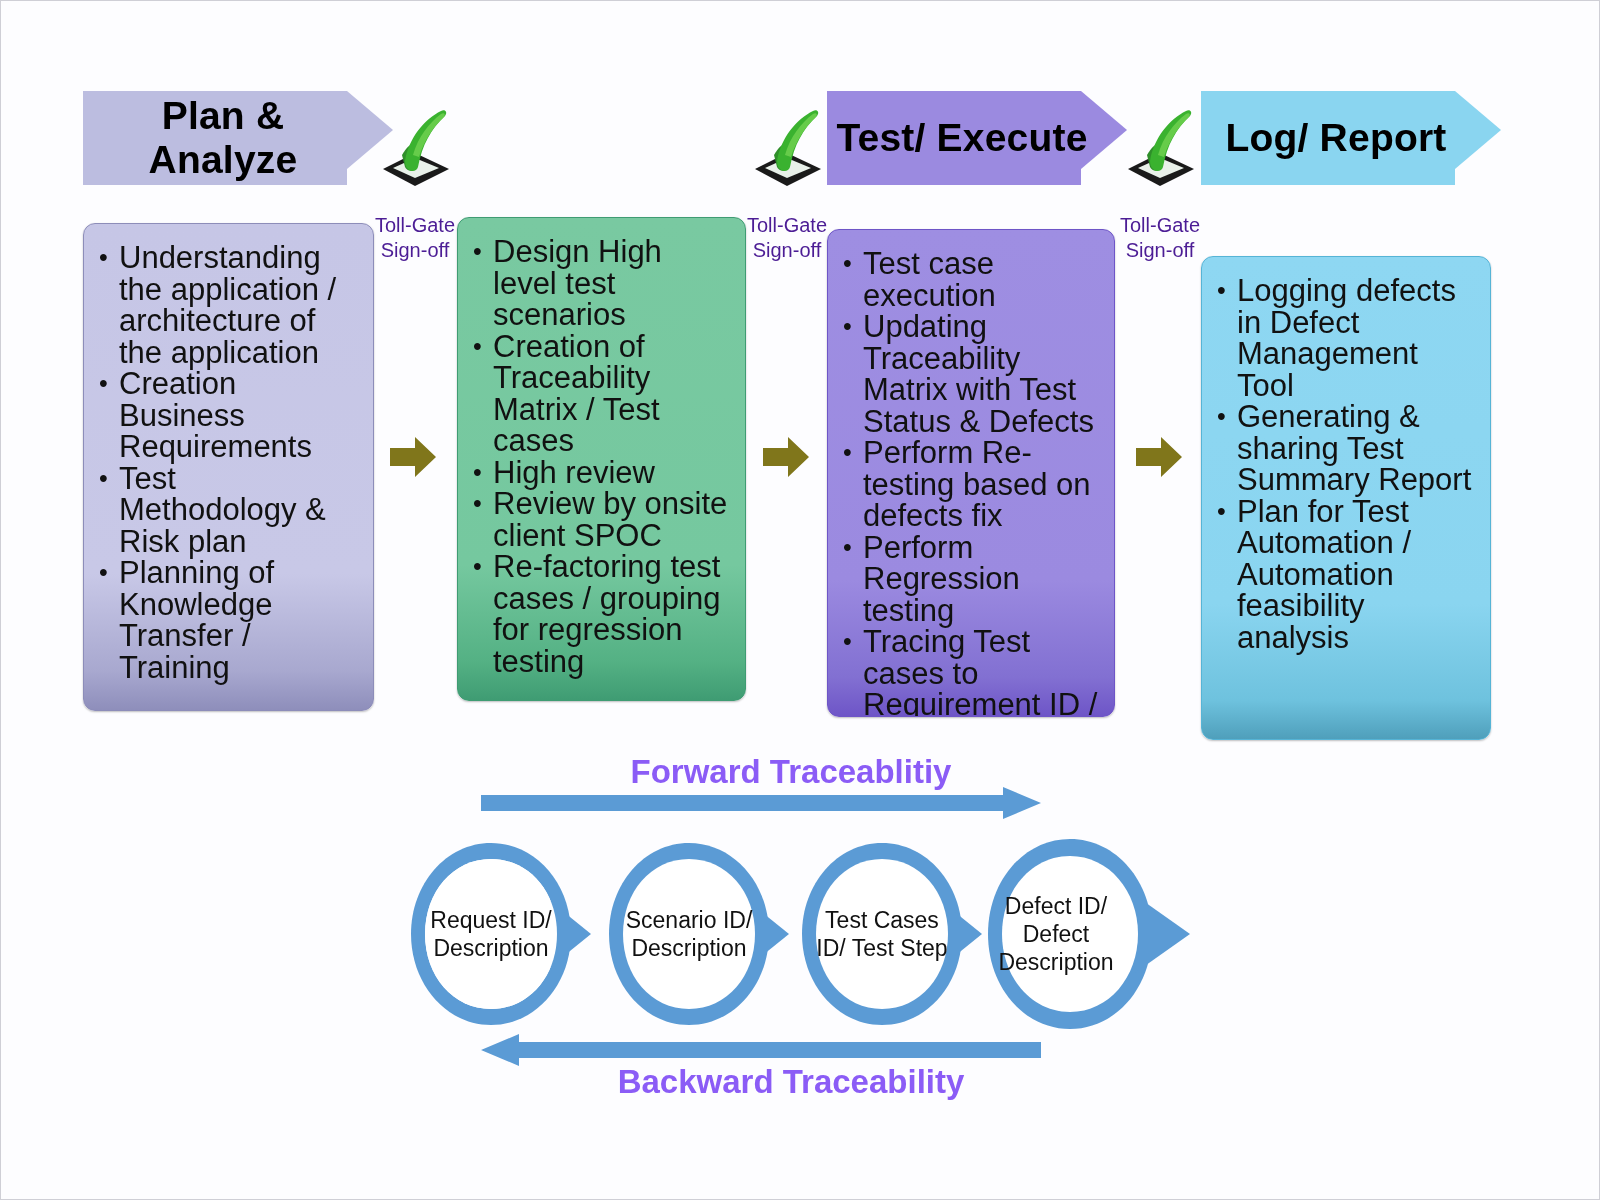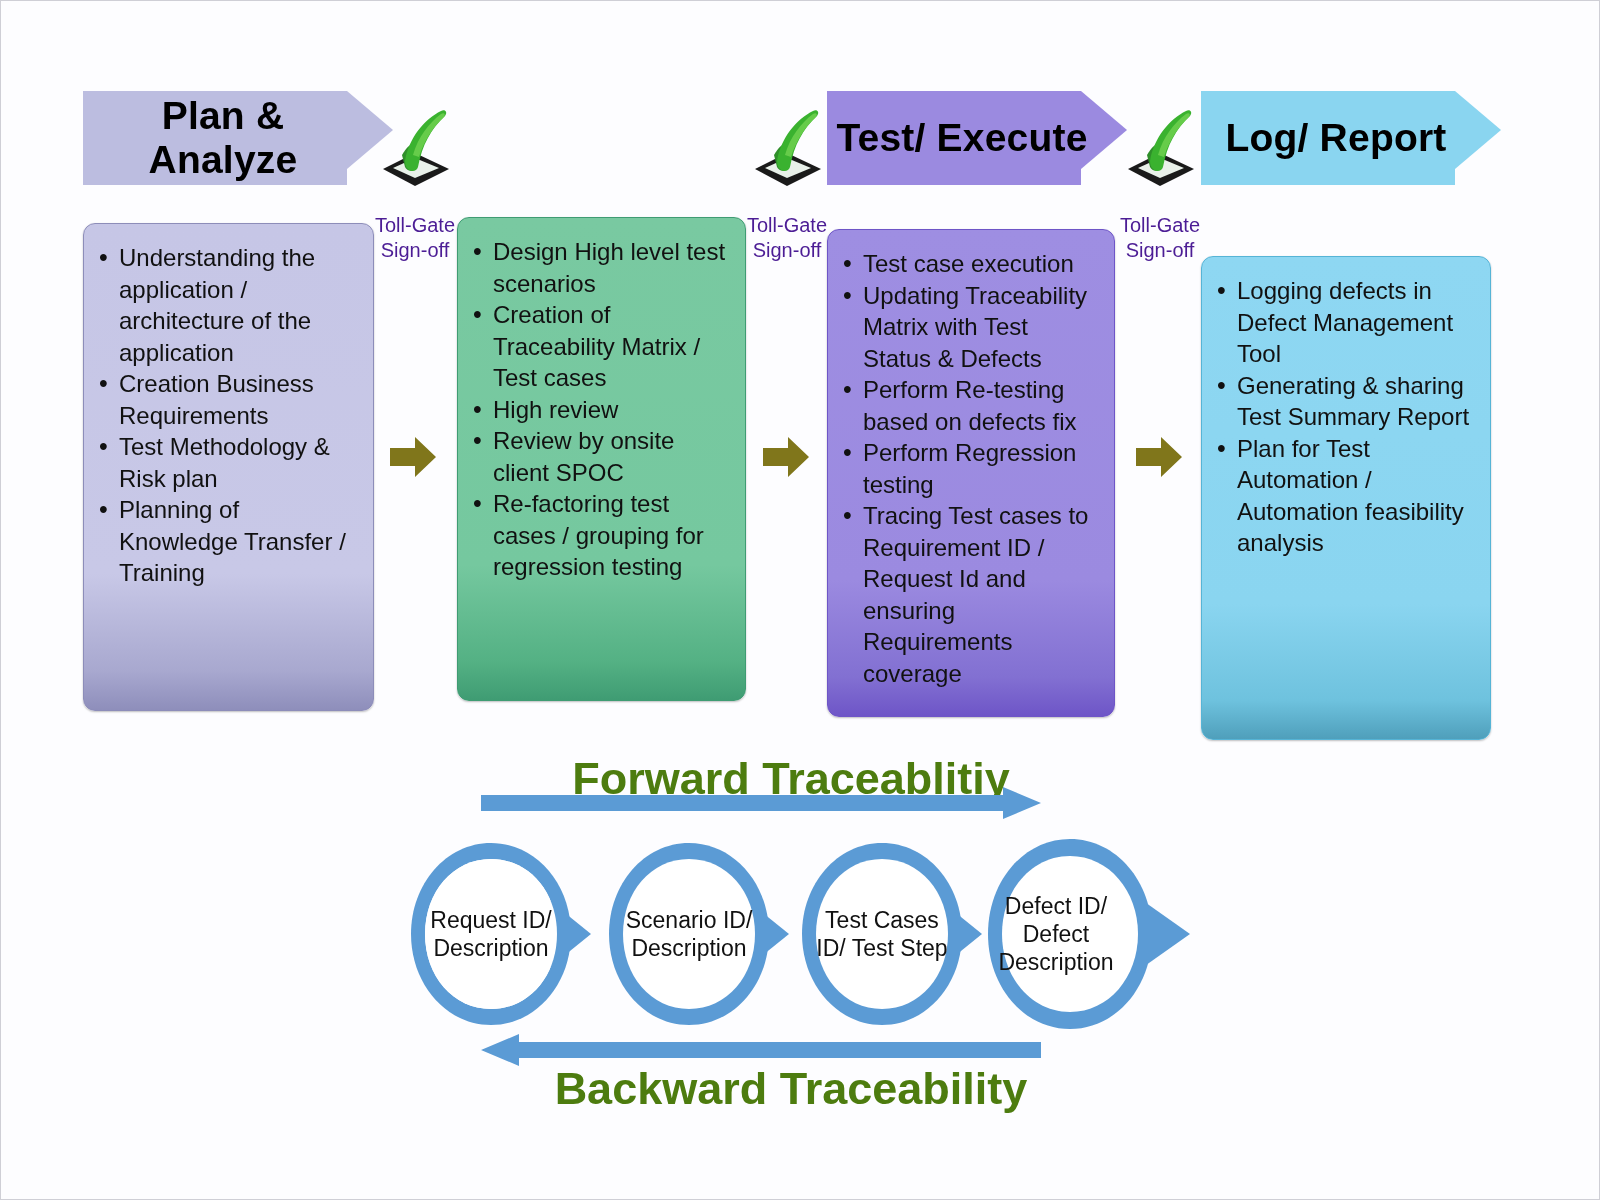--- a/index.html
+++ b/index.html
@@ -50,21 +50,21 @@
     box-sizing:border-box;
     padding:18px 16px 12px 14px;
     overflow:hidden;
     box-shadow:0 1px 2px rgba(0,0,0,.25);
   }
   .card ul{
     margin:0;padding:0;list-style:none;
   }
   .card li{
     position:relative;
-    font-size:24px;
+    font-size:31px;
     line-height:31.5px;
     color:#111;
     padding-left:21px;
     margin:0 0 0 0;
   }
   .card li::before{
     content:"\2022";
     position:absolute;left:1px;top:0;
     font-size:25px;line-height:31.5px;
   }
@@ -85,22 +85,22 @@
     width:46px;height:44px;
   }
 
   
   .checkicon{position:absolute;width:92px;height:92px;}
 
   
   .trace-title{
     position:absolute;
     font-weight:bold;
-    font-size:45px;
-    color:#4d7c0f;
+    font-size:33px;
+    color:#8b5cf6;
     text-align:center;
     white-space:nowrap;
   }
   .long-arrow{position:absolute;}
   .trace-node{position:absolute;width:200px;height:190px;}
   .trace-node .node-label{
     position:absolute;
     left:26px;top:0;width:148px;height:190px;
     display:flex;flex-direction:column;
     align-items:center;justify-content:center;

